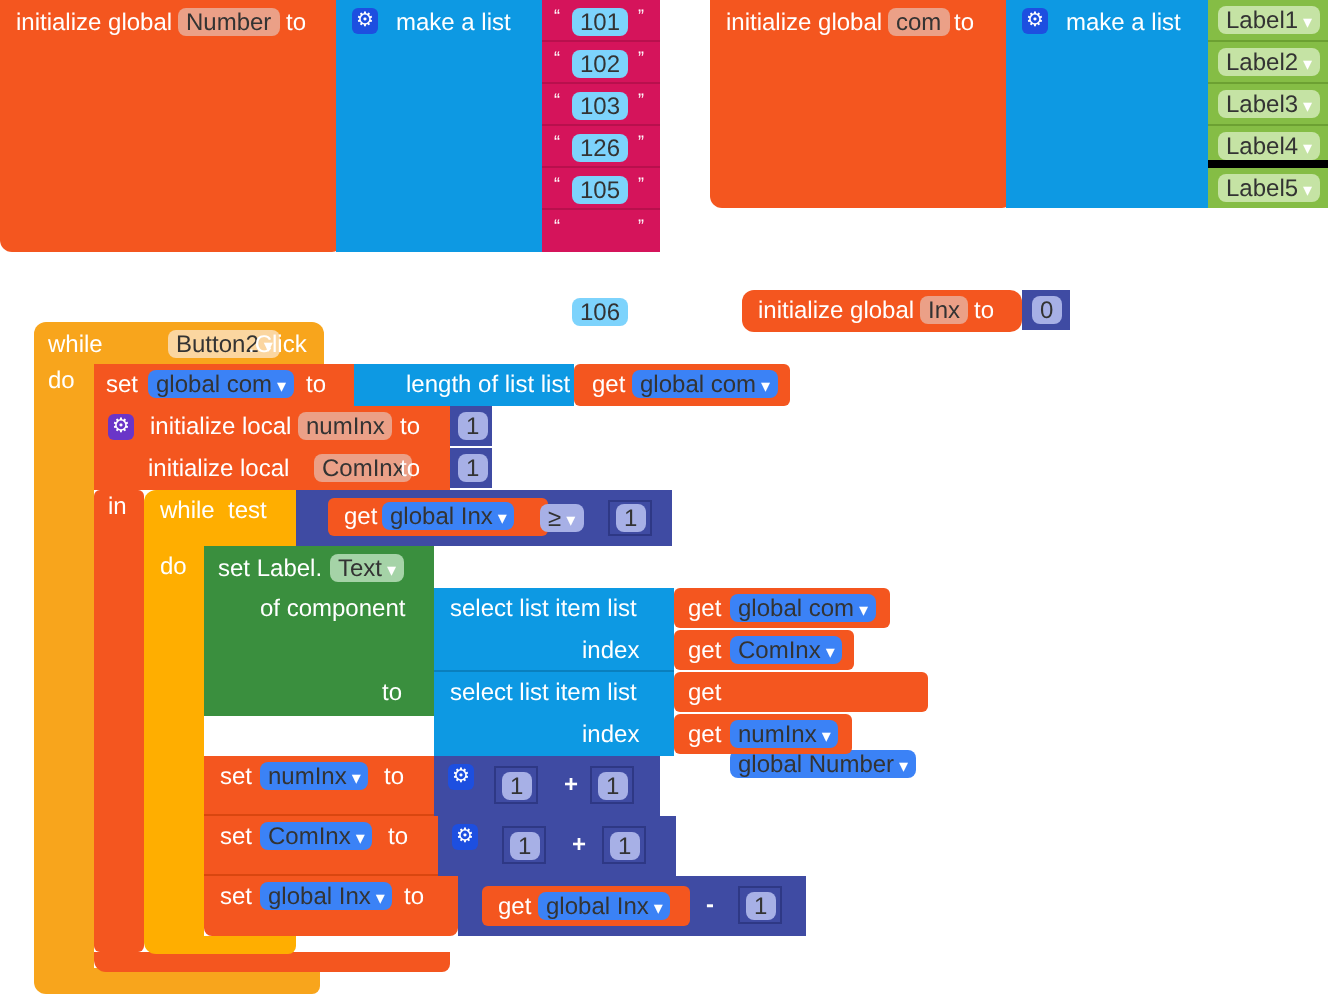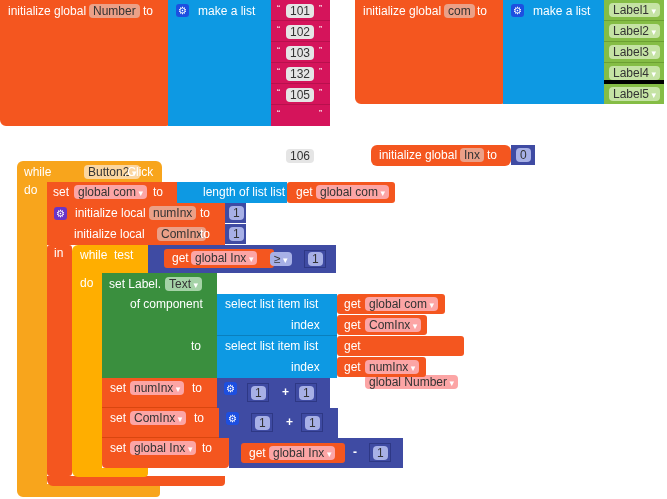--- a/index.html
+++ b/index.html
@@ -10,22 +10,22 @@
   .lst { background:#0d99e3; }
   .txt { background:#d5145b; }
   .cmp { background:#85bd45; }
   .ctl { background:#f8a51c; }
   .ctl2 { background:#ffae00; }
   .mth { background:#3f4ba3; }
   .grn { background:#3a8f3e; }
   .lbl { position:absolute; white-space:nowrap; line-height:16px; color:#fff; }
   .fld { position:absolute; white-space:nowrap; line-height:14px; height:14px; padding:0 4px;
          border-radius:4px; color:#333; box-sizing:border-box; }
-  .fld.v { background:#fca5a5; }
-  .fld.t { background:#e5e5e5; }
+  .fld.v { background:#3b82f6; }
+  .fld.t { background:#7dd3fc; }
   .fld.c { background:#c5e3a4; }
   .fld.g { background:#a5d3a7; }
   .fld.m { background:#a7b0e6; }
   .fld.dim { background:#eba087; }
   .dd::after { content:" \25BE"; font-size:9px; color:#fff; }
   .quote { position:absolute; color:#fff; font-size:9px; line-height:10px; }
   .gear { position:absolute; width:13px; height:13px; background:#1d4fe0; border-radius:3px;
           color:#fff; font-size:10px; line-height:13px; text-align:center; }
   .gear.p { background:#6a35c8; }
 </style>
@@ -51,21 +51,21 @@
   <span class="fld t" style="left:15px;top:4px;">102</span>
   <span class="quote" style="left:48px;top:3px;">”</span>
 </div>
 <div class="blk txt" style="left:271px;top:42px;width:59px;height:21px;border-bottom:1px solid #b8104d;">
   <span class="quote" style="left:6px;top:3px;">“</span>
   <span class="fld t" style="left:15px;top:4px;">103</span>
   <span class="quote" style="left:48px;top:3px;">”</span>
 </div>
 <div class="blk txt" style="left:271px;top:63px;width:59px;height:21px;border-bottom:1px solid #b8104d;">
   <span class="quote" style="left:6px;top:3px;">“</span>
-  <span class="fld t" style="left:15px;top:4px;">132</span>
+  <span class="fld t" style="left:15px;top:4px;">126</span>
   <span class="quote" style="left:48px;top:3px;">”</span>
 </div>
 <div class="blk txt" style="left:271px;top:84px;width:59px;height:21px;border-bottom:1px solid #b8104d;">
   <span class="quote" style="left:6px;top:3px;">“</span>
   <span class="fld t" style="left:15px;top:4px;">105</span>
   <span class="quote" style="left:48px;top:3px;">”</span>
 </div>
 <div class="blk txt" style="left:271px;top:105px;width:59px;height:21px;">
   <span class="quote" style="left:6px;top:3px;">“</span>
   <span class="fld t" style="left:15px;top:4px;margin-top:40px;">106</span>
@@ -158,21 +158,21 @@
   </div>
   <span class="fld m dd" style="left:122px;top:7px;">≥</span>
   <div class="blk" style="left:156px;top:5px;width:22px;height:18px;border:1px solid #2e3885;">
     <span class="fld m" style="left:3px;top:1px;">1</span>
   </div>
 </div>
 <div class="blk ctl2" style="left:72px;top:273px;width:30px;height:195px;"></div>
 <span class="lbl" style="left:80px;top:275px;">do</span>
 <div class="blk ctl2" style="left:72px;top:468px;width:76px;height:9px;border-radius:0 0 4px 6px;"></div>
 
-<div class="blk grn" style="left:102px;top:273px;width:115px;height:122px;">
+<div class="blk grn" style="left:102px;top:273px;width:115px;height:85px;">
   <span class="lbl" style="left:7px;top:3px;">set Label.</span>
   <span class="fld g dd" style="left:63px;top:4px;">Text</span>
   <span class="lbl" style="left:28px;top:23px;">of component</span>
   <span class="lbl" style="left:89px;top:65px;">to</span>
 </div>
 <div class="blk lst" style="left:217px;top:294px;width:120px;height:42px;border-bottom:1px solid #0a7fbd;">
   <span class="lbl" style="left:8px;top:2px;">select list item  list</span>
   <span class="lbl" style="left:74px;top:23px;">index</span>
 </div>
 <div class="blk var" style="left:337px;top:294px;width:108px;height:20px;">

